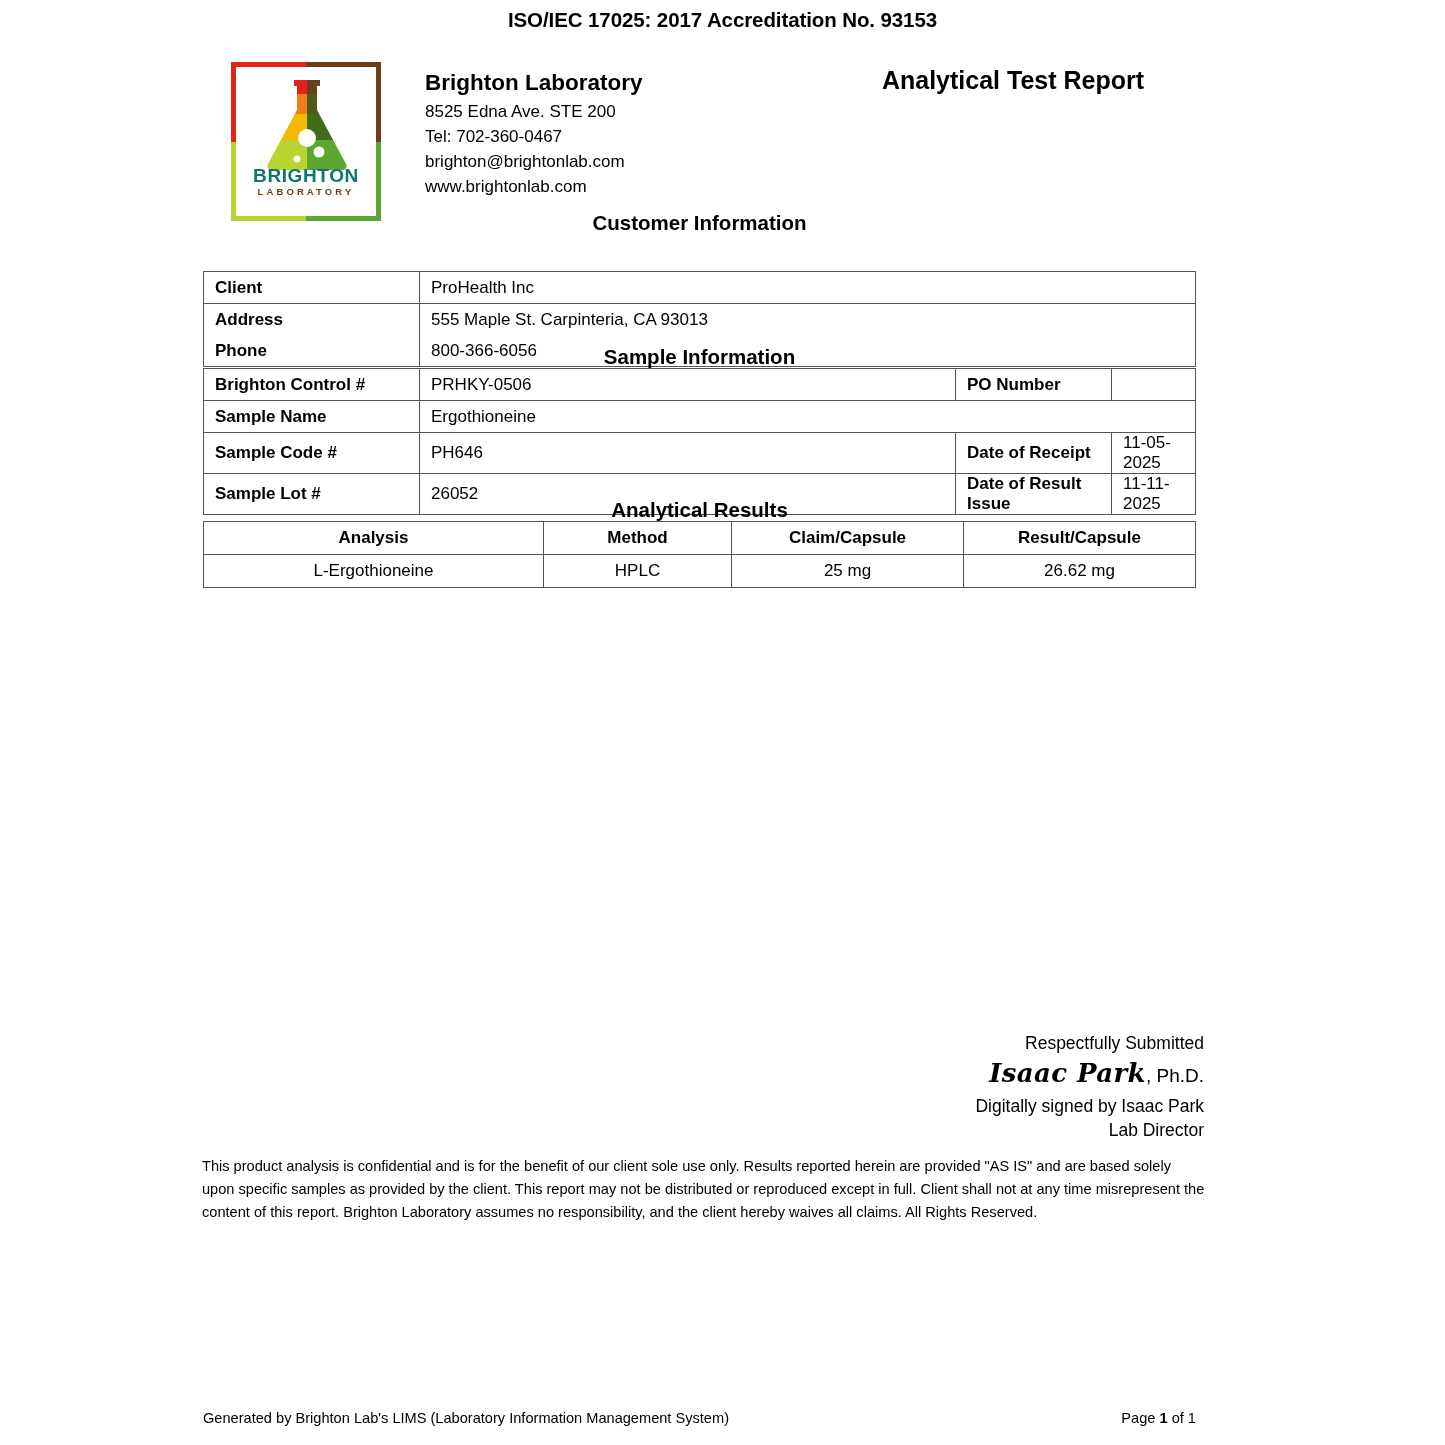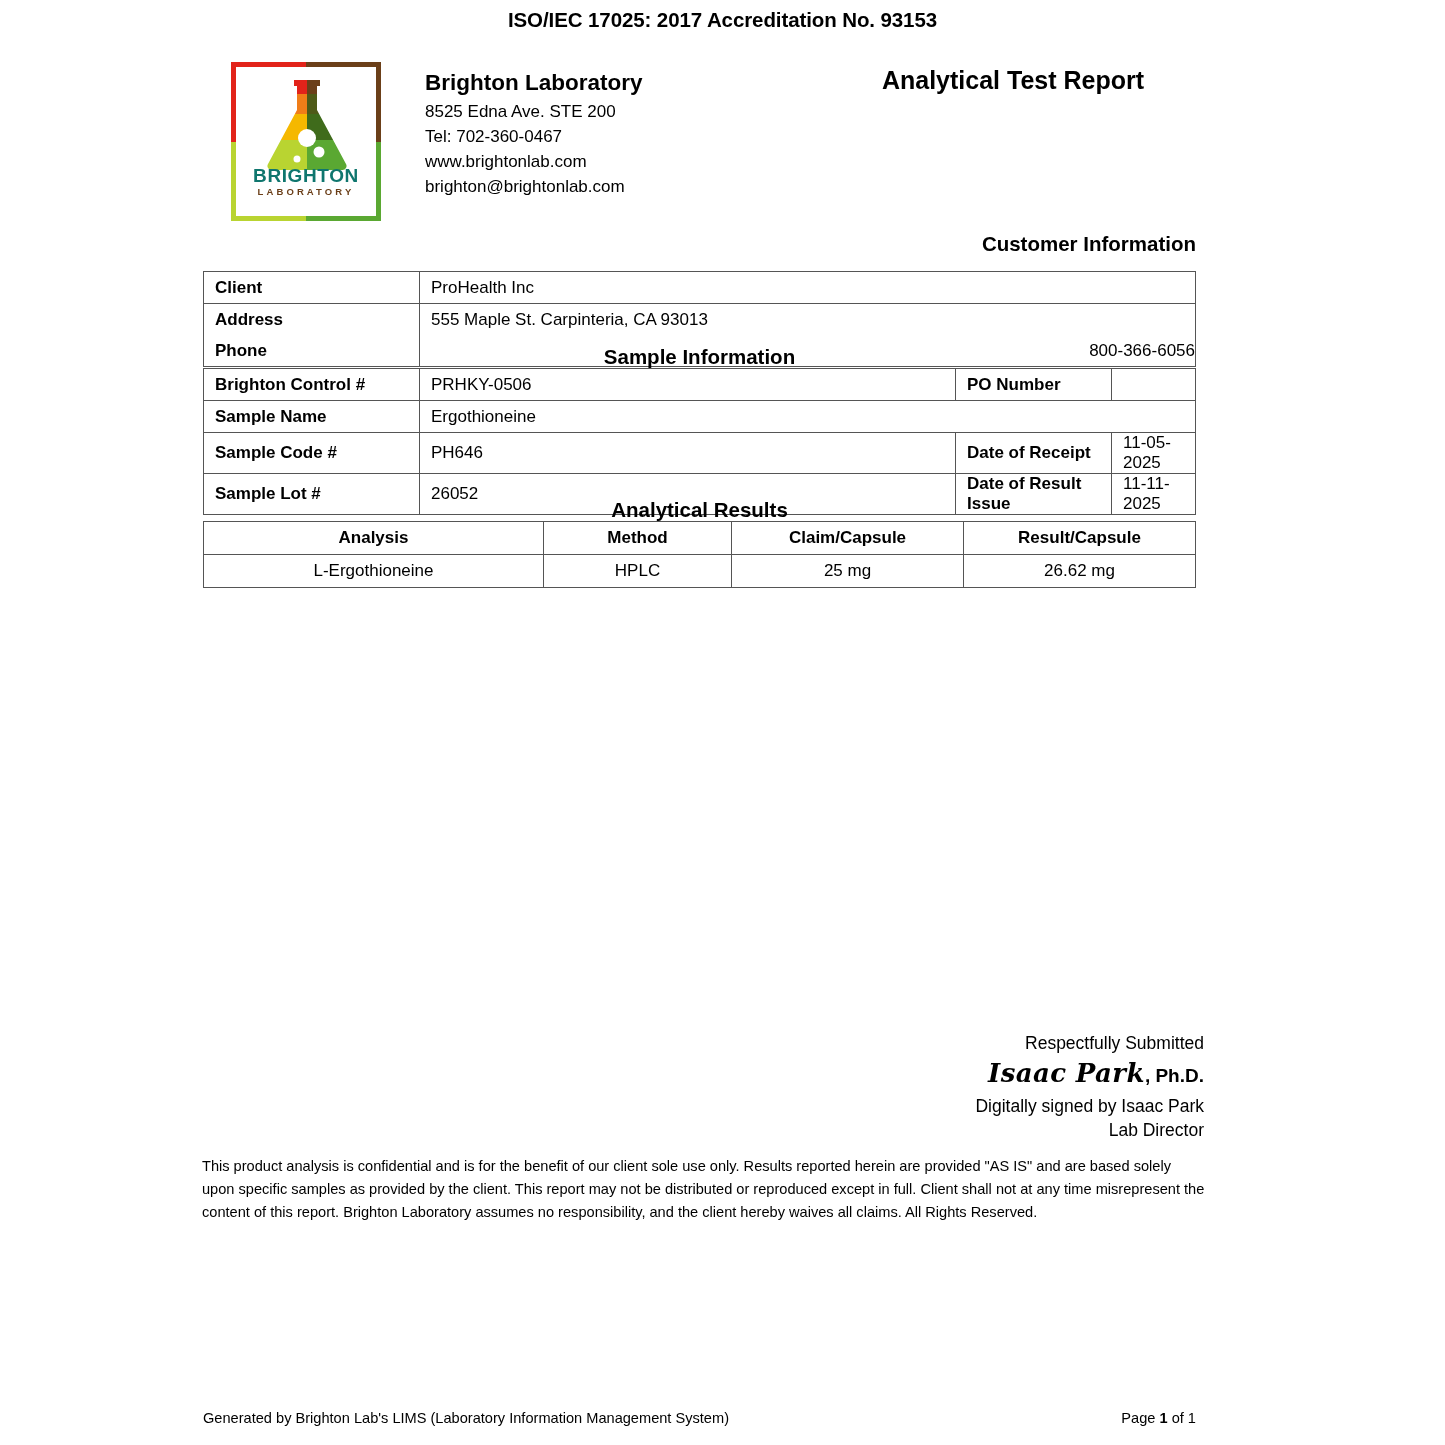--- a/index.html
+++ b/index.html
@@ -190,21 +190,21 @@
   }
   .sig-script {
     font-family: "DejaVu Serif", serif;
     font-style: italic;
     font-weight: bold;
     font-size: 26px;
     letter-spacing: 0.4px;
   }
   .sig-degree {
     font-size: 19px;
-    font-weight: bold;
+    font-weight: normal;
   }
   .sig-line3 {
     font-size: 17.5px;
     line-height: 24px;
   }
   .sig-line4 {
     font-size: 17.5px;
     line-height: 24px;
   }
 
@@ -287,46 +287,46 @@
       <div class="logo-wordmark">
         <div class="logo-brighton">BRIGHTON</div>
         <div class="logo-laboratory">LABORATORY</div>
       </div>
     </div>
 
     <div class="lab-block">
       <div class="lab-name">Brighton Laboratory</div>
       <div class="lab-line">8525 Edna Ave. STE 200</div>
       <div class="lab-line">Tel: 702-360-0467</div>
+      <div class="lab-line">brighton@brightonlab.com</div>
       <div class="lab-line">www.brightonlab.com</div>
-      <div class="lab-line">brighton@brightonlab.com</div>
     </div>
 
     <div class="report-title">Analytical Test Report</div>
   </div>
 
-  <div class="section-head" style="top:232px;text-align:right;">Customer Information</div>
+  <div class="section-head" style="top:211px;">Customer Information</div>
 
   <table class="doc-table" style="top:251px;margin-top:20px;">
     <colgroup>
         <col style="width:216px;">
         <col>
       </colgroup>
     <tbody>
       <tr>
         <td class="lbl">Client</td>
         <td class="val">ProHealth Inc</td>
       </tr>
       <tr>
         <td class="lbl" style="border-bottom:none;">Address</td>
         <td class="val" style="border-bottom:none;">555 Maple St. Carpinteria, CA 93013</td>
       </tr>
       <tr>
         <td class="lbl" style="border-top:none;">Phone</td>
-        <td class="val" style="border-top:none;text-align:right;">800-366-6056</td>
+        <td class="val" style="border-top:none;">800-366-6056</td>
       </tr>
     </tbody>
   </table>
 
   <div class="section-head" style="top:345px;">Sample Information</div>
 
   <table class="doc-table" style="top:368px;">
     <colgroup>
       <col style="width:216px;">
       <col style="width:536px;">

